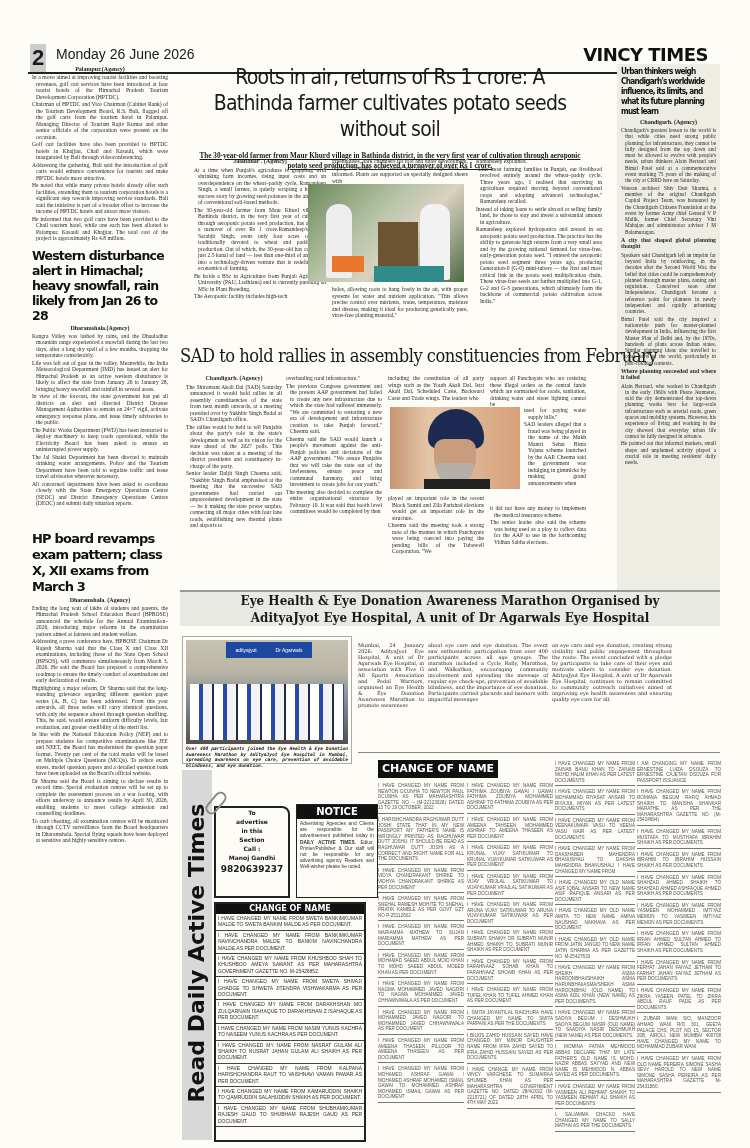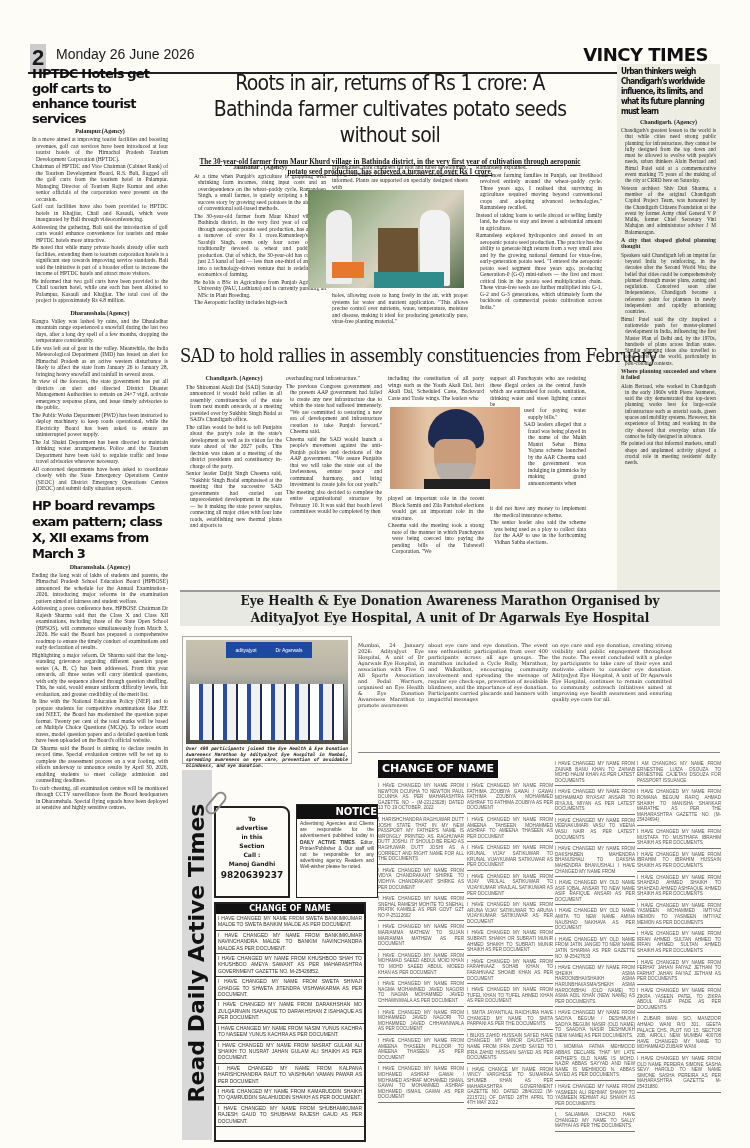--- a/index.html
+++ b/index.html
@@ -19,57 +19,57 @@
 <body>
 
 <div class="abs" style="left:28px;top:38px;width:680px;height:36px;border-bottom:2px solid #222">
   <div class="abs" style="left:2px;top:6px;width:16px;height:28px;background:#ccc;font-family:'Liberation Sans',sans-serif;font-weight:bold;font-size:22px;line-height:28px;text-align:center">2</div>
   <div class="abs" style="left:28px;top:8px;font-family:'Liberation Sans',sans-serif;font-size:14px">Monday 26 June 2026</div>
   <div class="abs hb" style="right:0;top:6px;font-size:18px;letter-spacing:-0.5px">VINCY TIMES</div>
 </div>
 
 <div class="abs" style="left:32px;top:64px;width:136px">
   <div>
-    <h2 class="hb" style="font-size:13px;line-height:15px;margin-top:2px">HPTDC Hotels get golf carts to enhance tourist services</h2>
     <div class="dateline">Palampur.(Agency)</div>
     <div class="p">
       <p>In a move aimed at improving tourist facilities and boosting revenues, golf cart services have been introduced at four tourist hotels of the Himachal Pradesh Tourism Development Corporation (HPTDC).</p>
       <p>Chairman of HPTDC and Vice Chairman (Cabinet Rank) of the Tourism Development Board, R.S. Bali, flagged off the golf carts from the tourism hotel in Palampur. Managing Director of Tourism Rajiv Kumar and other senior officials of the corporation were present on the occasion.</p>
       <p>Golf cart facilities have also been provided to HPTDC hotels in Khajjiar, Chail and Kasauli, which were inaugurated by Bali through videoconferencing.</p>
       <p>Addressing the gathering, Bali said the introduction of golf carts would enhance convenience for tourists and make HPTDC hotels more attractive.</p>
       <p>He noted that while many private hotels already offer such facilities, extending them to tourism corporation hotels is a significant step towards improving service standards. Bali said the initiative is part of a broader effort to increase the income of HPTDC hotels and attract more visitors.</p>
       <p>He informed that two golf carts have been provided to the Chail tourism hotel, while one each has been allotted to Palampur, Kasauli and Khajjiar. The total cost of the project is approximately Rs 4.8 million.</p>
     </div>
   </div>
   <div style="margin-top:6px">
+    <h2 class="hb" style="font-size:12.5px;line-height:15px">Western disturbance alert in Himachal; heavy snowfall, rain likely from Jan 26 to 28</h2>
     <div class="dateline">Dharamshala.(Agency)</div>
     <div class="p">
       <p>Kangra Valley was lashed by rains, and the Dhauladhar mountain range experienced a snowfall during the last two days, after a long dry spell of a few months, dropping the temperature considerably.</p>
       <p>Life was left out of gear in the valley. Meanwhile, the India Meteorological Department (IMD) has issued an alert for Himachal Pradesh as an active western disturbance is likely to affect the state from January 26 to January 28, bringing heavy snowfall and rainfall in several areas.</p>
       <p>In view of the forecast, the state government has put all districts on alert and directed District Disaster Management Authorities to remain on 24×7 vigil, activate emergency response plans, and issue timely advisories to the public.</p>
       <p>The Public Works Department (PWD) has been instructed to deploy machinery to keep roads operational, while the Electricity Board has been asked to ensure an uninterrupted power supply.</p>
       <p>The Jal Shakti Department has been directed to maintain drinking water arrangements. Police and the Tourism Department have been told to regulate traffic and issue travel advisories wherever necessary.</p>
       <p>All concerned departments have been asked to coordinate closely with the State Emergency Operations Centre (SEOC) and District Emergency Operations Centres (DEOC) and submit daily situation reports.</p>
     </div>
   </div>
-  <div style="margin-top:6px">
+  <div style="margin-top:24px">
     <h2 class="hb" style="font-size:13px;line-height:16px">HP board revamps exam pattern; class X, XII exams from March 3</h2>
     <div class="dateline">Dharamshala. (Agency)</div>
     <div class="p">
       <p>Ending the long wait of lakhs of students and parents, the Himachal Pradesh School Education Board (HPBOSE) announced the schedule for the Annual Examination–2026, introducing major reforms in the examination pattern aimed at fairness and student welfare.</p>
       <p>Addressing a press conference here, HPBOSE Chairman Dr Rajesh Sharma said that the Class X and Class XII examinations, including those of the State Open School (HPSOS), will commence simultaneously from March 3, 2026. He said the Board has prepared a comprehensive roadmap to ensure the timely conduct of examinations and early declaration of results.</p>
       <p>Highlighting a major reform, Dr Sharma said that the long-standing grievance regarding different question paper series (A, B, C) has been addressed. From this year onwards, all three series will carry identical questions, with only the sequence altered through question shuffling. This, he said, would ensure uniform difficulty levels, fair evaluation, and greater credibility of the merit list.</p>
       <p>In line with the National Education Policy (NEP) and to prepare students for competitive examinations like JEE and NEET, the Board has modernised the question paper format. Twenty per cent of the total marks will be based on Multiple Choice Questions (MCQs). To reduce exam stress, model question papers and a detailed question bank have been uploaded on the Board's official website.</p>
       <p>Dr Sharma said the Board is aiming to declare results in record time. Special evaluation centres will be set up to complete the assessment process on a war footing, with efforts underway to announce results by April 30, 2026, enabling students to meet college admission and counselling deadlines.</p>
       <p>To curb cheating, all examination centres will be monitored through CCTV surveillance from the Board headquarters in Dharamshala. Special flying squads have been deployed at sensitive and highly sensitive centres.</p>
     </div>
   </div>
 </div>
 
-<div class="abs" style="left:180px;top:70px;width:420px;height:280px">
+<div class="abs" style="left:180px;top:64px;width:420px;height:280px">
   <h1 style="font-family:'DejaVu Sans',sans-serif;font-weight:normal;font-size:21px;line-height:26px;text-align:center;letter-spacing:-0.8px;transform:scaleX(0.9);transform-origin:center">Roots in air, returns of Rs 1 crore: A Bathinda farmer cultivates potato seeds without soil</h1>
   <div style="font-weight:bold;font-size:7.2px;line-height:9.5px;text-align:center;text-decoration:underline;margin:10px 14px 6px">The 30-year-old farmer from Maur Khurd village in Bathinda district, in the very first year of cultivation through aeroponic potato seed production, has achieved a turnover of over Rs 1 crore.</div>
   <div class="abs p" style="left:14px;top:92px;width:132px">
     <div class="dateline">Jalandhar . (Agency)</div>
     <p>At a time when Punjab's agriculture is grappling with shrinking farm incomes, rising input costs and an overdependence on the wheat–paddy cycle, Ramandeep Singh, a small farmer, is quietly scripting a high-tech success story by growing seed potatoes in the air instead of conventional soil-based methods.</p>
     <p>The 30-year-old farmer from Maur Khurd village in Bathinda district, in the very first year of cultivation through aeroponic potato seed production, has achieved a turnover of over Rs 1 crore.Ramandeep's father, Sarabjit Singh, owns only four acres of land, traditionally devoted to wheat and paddy seed production. Out of which, the 30-year-old has converted just 2.5 kanal of land — less than one-third of an acre — into a technology-driven venture that is redefining the economics of farming.</p>
     <p>He holds a BSc in Agriculture from Punjab Agricultural University (PAU, Ludhiana) and is currently pursuing an MSc in Plant Breeding.</p>
     <p>The Aeroponic facility includes high-tech</p>
   </div>
   <div class="abs p" style="left:152px;top:94px;width:136px">greenhouses, dark chambers for root and tuber development, drying chambers, cold rooms and cold storage units, he informed. Plants are supported on specially designed sheets with</div>
@@ -155,32 +155,32 @@
   <div style="font-family:'DejaVu Sans Mono',monospace;font-style:italic;font-weight:bold;font-size:4.6px;line-height:5.5px;margin-top:2px;text-align:justify">Over 400 participants joined the Eye Health &amp; Eye Donation Awareness Marathon by AdityaJyot Eye Hospital in Mumbai, spreading awareness on eye care, prevention of avoidable blindness, and eye donation.</div>
 </div>
 <div class="abs p" style="left:358px;top:642px;width:66px;font-family:'DejaVu Serif',serif;font-size:5px;line-height:6px">Mumbai, 24 January 2026: AdityaJyot Eye Hospital, A unit of Dr Agarwals Eye Hospital, in association with Five G All Sports Association and Pedal Warriors, organised an Eye Health &amp; Eye Donation Awareness Marathon to promote awareness</div>
 <div class="abs p" style="left:428px;top:642px;width:120px;font-family:'DejaVu Serif',serif;font-size:5px;line-height:6px">about eye care and eye donation. The event saw enthusiastic participation from over 400 participants across all age groups. The marathon included a Cycle Rally, Marathon, and Walkathon, encouraging community involvement and spreading the message of regular eye check-ups, prevention of avoidable blindness, and the importance of eye donation. Participants carried placards and banners with impactful messages</div>
 <div class="abs p" style="left:552px;top:642px;width:120px;font-family:'DejaVu Serif',serif;font-size:5px;line-height:6px">on eye care and eye donation, creating strong visibility and public engagement throughout the route. The event concluded with a pledge by participants to take care of their eyes and motivate others to consider eye donation. AdityaJyot Eye Hospital, A unit of Dr Agarwals Eye Hospital, continues to remain committed to community outreach initiatives aimed at improving eye health awareness and ensuring quality eye care for all.</div>
 <div class="abs" style="left:358px;top:752px;width:362px;border-top:1px solid #888"></div>
 
 <div class="abs" style="left:182px;top:770px;width:30px;height:370px;background:#d8d8d8;overflow:hidden">
   <div style="position:absolute;left:-170px;top:168px;width:370px;transform:rotate(-90deg);font-family:'DejaVu Sans',sans-serif;font-weight:bold;font-size:22px;line-height:30px;text-align:center;color:#111">Read Daily Active Times</div>
 </div>
-<div class="abs" style="left:214px;top:806px;width:76px;height:92px;border:2px solid #222;border-radius:0 8px 0 0;text-align:center;font-family:'DejaVu Sans',sans-serif;font-weight:bold;font-size:6px;line-height:9px;padding-top:6px">
+<div class="abs" style="left:214px;top:806px;width:76px;height:92px;border:2px solid #222;border-radius:0 8px 0 0;text-align:center;font-family:'DejaVu Sans',sans-serif;font-weight:bold;font-size:6px;line-height:9px;padding-top:0">
   <div class="abs" style="left:-6px;top:-18px;width:12px;height:26px;border:2px solid #888;border-radius:6px;transform:rotate(40deg)"></div>
   <div>To</div>
   <div>advertise</div>
   <div>in this</div>
   <div>Section</div>
   <div>Call :</div>
   <div>Manoj Gandhi</div>
   <div style="font-size:9px;line-height:14px">9820639237</div>
 </div>
 <div class="abs" style="left:296px;top:804px;width:82px;height:94px;border:1px solid #222">
-  <div style="background:#111;color:#fff;font-family:'DejaVu Sans',sans-serif;font-weight:bold;font-size:10px;line-height:14px;text-align:right">NOTICE</div>
+  <div style="background:#111;color:#fff;font-family:'DejaVu Sans',sans-serif;font-weight:bold;font-size:10px;line-height:14px;text-align:center">NOTICE</div>
   <div style="font-family:'Liberation Sans',sans-serif;font-size:4.8px;line-height:6.2px;padding:2px 3px;text-align:justify;color:#333"><span>Advertising Agencies and Clients are responsible for the advertisement published today in </span><b>DAILY ACTIVE TIMES</b><span>. Editor, Printer/Publisher &amp; Our staff will not be responsible for any advertising agency Readers and Well-wisher please be noted.</span></div>
 </div>
 <div class="abs" style="left:214px;top:902px;width:152px;height:240px;border:2px solid #222;overflow:hidden">
   <div style="background:#111;color:#fff;font-family:'DejaVu Sans',sans-serif;font-weight:bold;font-size:8px;line-height:10px;text-align:center">CHANGE OF NAME</div>
   <div id="boxed-list">
       <div class="cn2">I HAVE CHANGED MY NAME FROM SWETA BANKIMKUMAR MALDE TO SWETA BANKIM MALDE AS PER DOCUMENT.</div>
       <div class="cn2">I HAVE CHANGED MY NAME FROM BANKIMKUMAR NAVINCHANDRA MALDE TO BANKIM NAVINCHANDRA MALDE AS PER DOCUMENT.</div>
       <div class="cn2">I HAVE CHANGED MY NAME FROM KHUSHBOO SHAH TO KHUSHBOO AMEYA SAWANT AS PER MAHARASHTRA GOVERNMENT GAZETTE NO. M-25426852.</div>
       <div class="cn2">I HAVE CHANGED MY NAME FROM SWETA SHIVAJI GHADGE TO SHWETA JITENDRA VISHWAKARMA AS PER DOCUMENT.</div>
       <div class="cn2">I HAVE CHANGED MY NAME FROM DARAKHSHAN MO ZULQARNAIN ISAHAQUE TO DARAKHSHAN Z ISAHAQUE AS PER DOCUMENT.</div>

